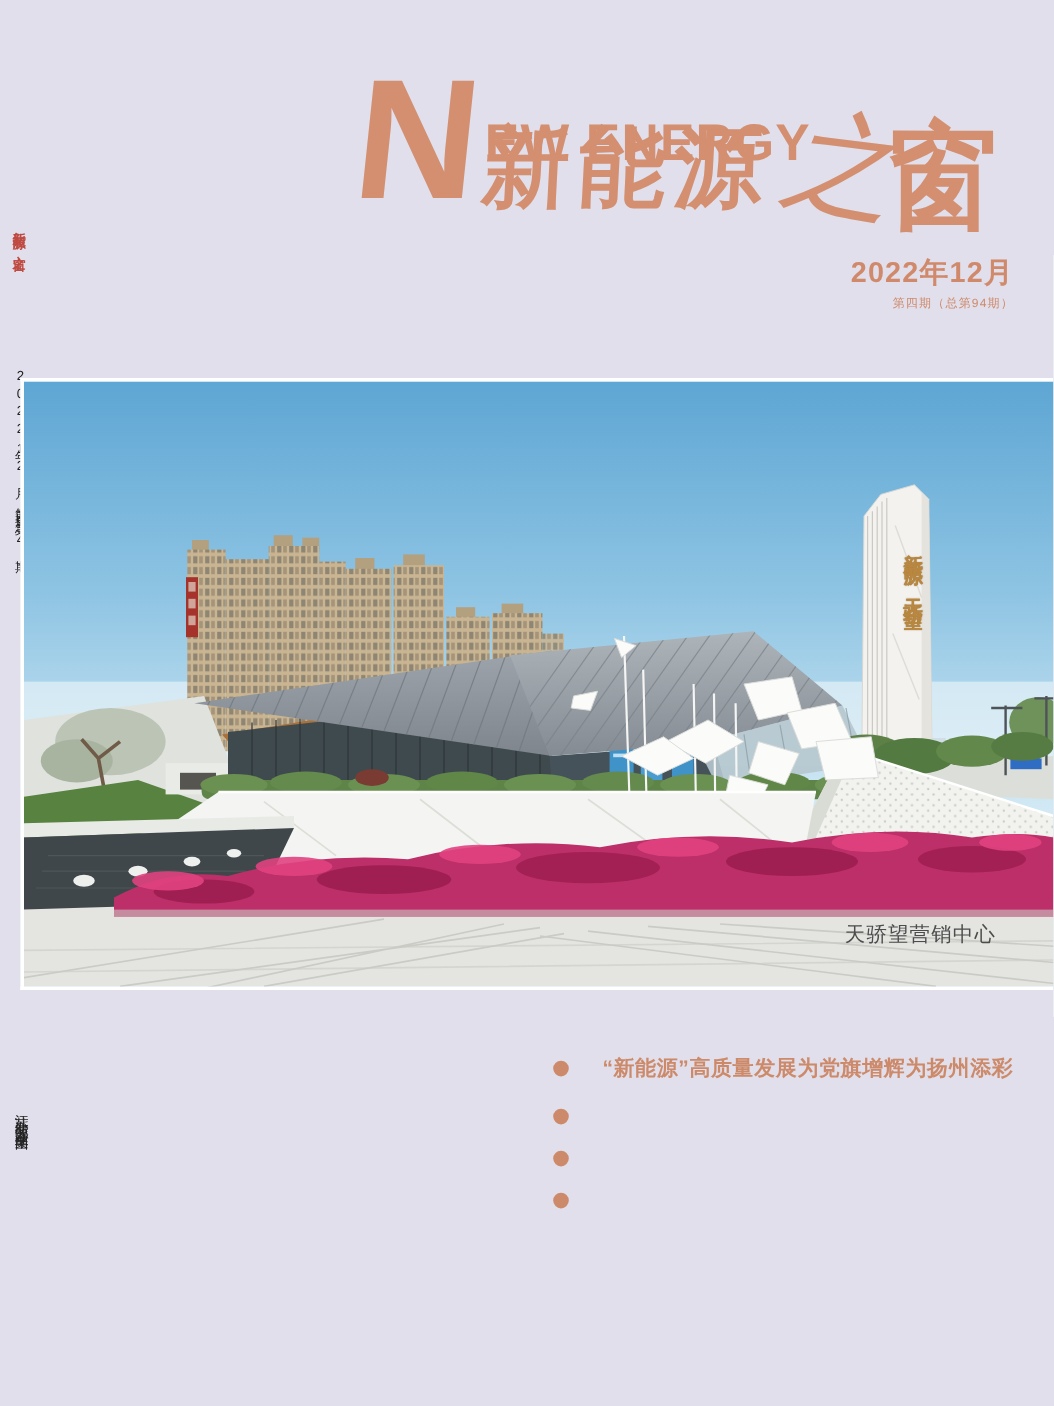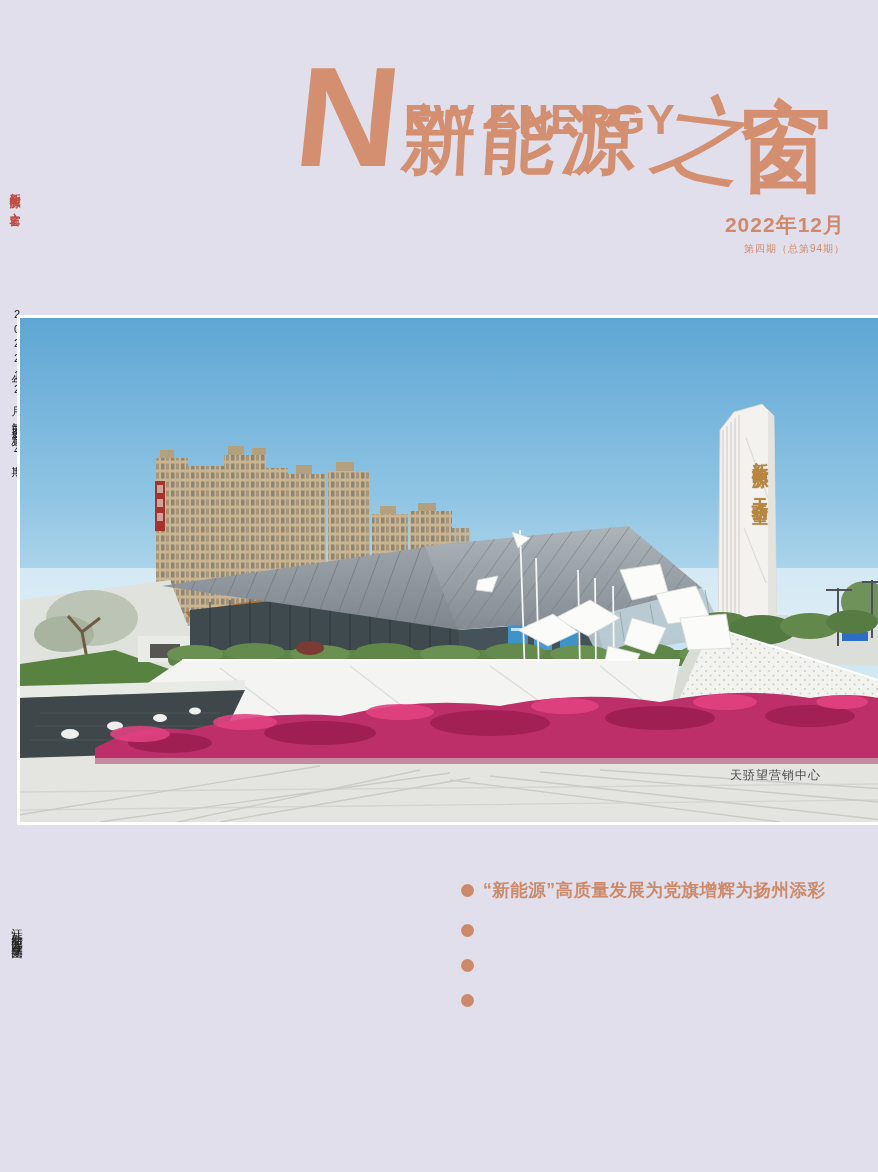--- a/index.html
+++ b/index.html
@@ -11,37 +11,37 @@
   .spine-issue{left:9px;top:308px;color:#222;font-size:11px;letter-spacing:2.5px;}
   .spine-publisher{left:9px;top:919px;color:#222;font-size:11.5px;letter-spacing:2.5px;}
   
   .masthead span{position:absolute;color:#d38f70;line-height:1;white-space:nowrap;}
   .n-initial{left:297px;top:46px;font-size:142px;font-weight:bold;transform:skewX(-6deg);}
   .en-title{left:404px;top:66px;font-size:43px;font-weight:bold;letter-spacing:1px;margin-top:32px;}
   .cn-title{left:402px;top:104px;font-size:73px;font-weight:bold;letter-spacing:7px;transform:skewX(-3deg);}
   .zhi-char{left:652px;top:92px;font-size:94px;font-family:"DejaVu Serif",serif;font-style:italic;transform:rotate(7deg);}
   .chuang-char{left:736px;top:100px;font-size:96px;font-weight:bold;}
   .issue-block{position:absolute;right:33px;top:211px;text-align:right;color:#d08a6b;}
-  .issue-date{font-size:21px;font-weight:bold;letter-spacing:1px;}
+  .issue-date{font-size:24px;font-weight:bold;letter-spacing:1px;}
   .issue-no{font-size:10px;margin-top:3px;letter-spacing:1px;}
   
   .photo-frame{position:absolute;left:17px;top:315px;width:861px;height:510px;box-sizing:border-box;
                border-top:3px solid #fff;border-left:3px solid #fff;border-bottom:3px solid #fff;
                background:#cfe6f2;}
   .photo-frame svg{position:absolute;left:0;top:0;}
   .ground-sign{position:absolute;left:148px;top:336px;font-size:55px;font-weight:bold;letter-spacing:14px;
                word-spacing:28px;color:#e7ebf1;white-space:nowrap;
                text-shadow:0 2px 3px rgba(96,106,118,.55),0 0 1px #aab4bd;}
   .monument-sign{position:absolute;left:729px;top:131px;writing-mode:vertical-rl;text-orientation:upright;
                  font-size:16px;font-weight:bold;color:#b9873f;letter-spacing:5px;
                  text-shadow:0 0 1px #8a6527;}
-  .photo-caption{position:absolute;left:710px;top:449px;font-size:12px;color:#4c4c4c;letter-spacing:1px;}
+  .photo-caption{position:absolute;left:684px;top:449px;font-size:17px;color:#4c4c4c;letter-spacing:1px;}
   
   .headlines{position:absolute;left:461px;top:878px;list-style:none;margin:0;padding:0;}
-  .headline{display:flex;align-items:center;gap:9px;margin-bottom:22px;font-size:17.5px;
+  .headline{display:flex;align-items:center;gap:28px;margin-bottom:22px;font-size:17.5px;
             color:#cd8a6a;font-weight:bold;letter-spacing:.5px;white-space:nowrap;}
   .dot{width:13px;height:13px;border-radius:50%;background:#cd8a6a;flex:none;}
 </style>
 </head>
 <body>
 
 <div class="page">
 
   <div class="v-text spine-logo">新能源·之窗</div>
   <div class="v-text spine-issue">2022年12月 第四期（总第94期）</div>

